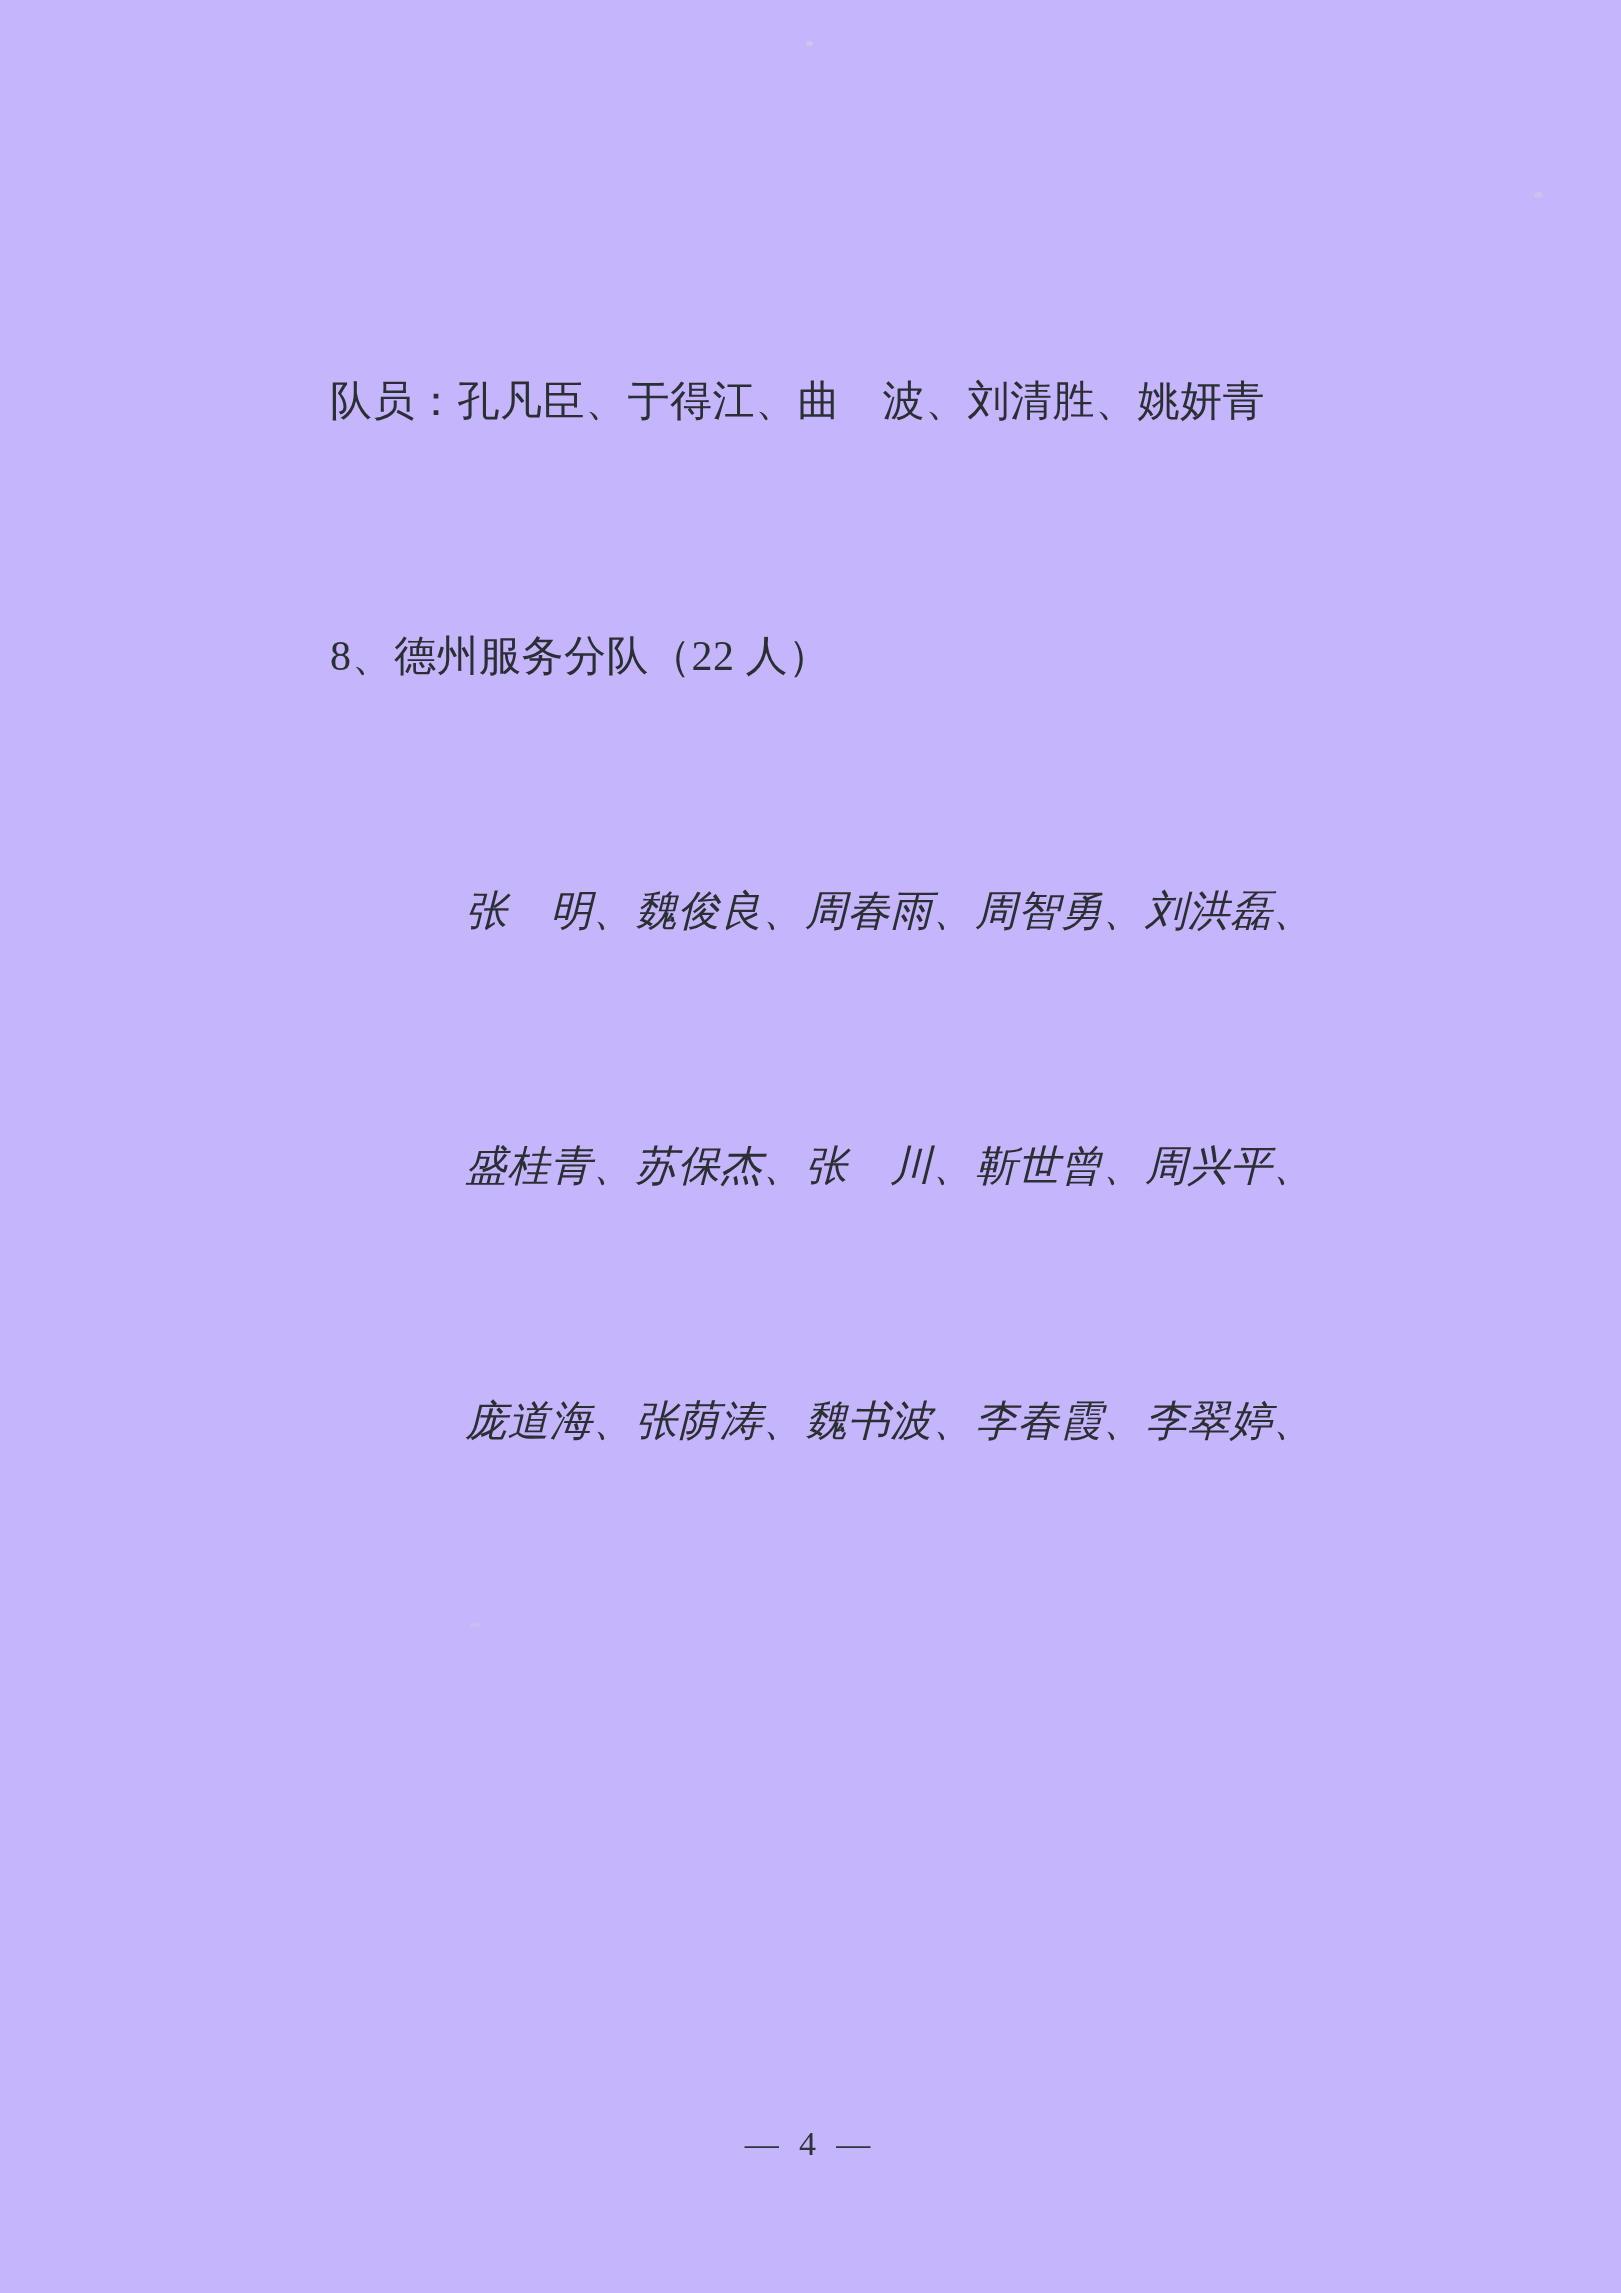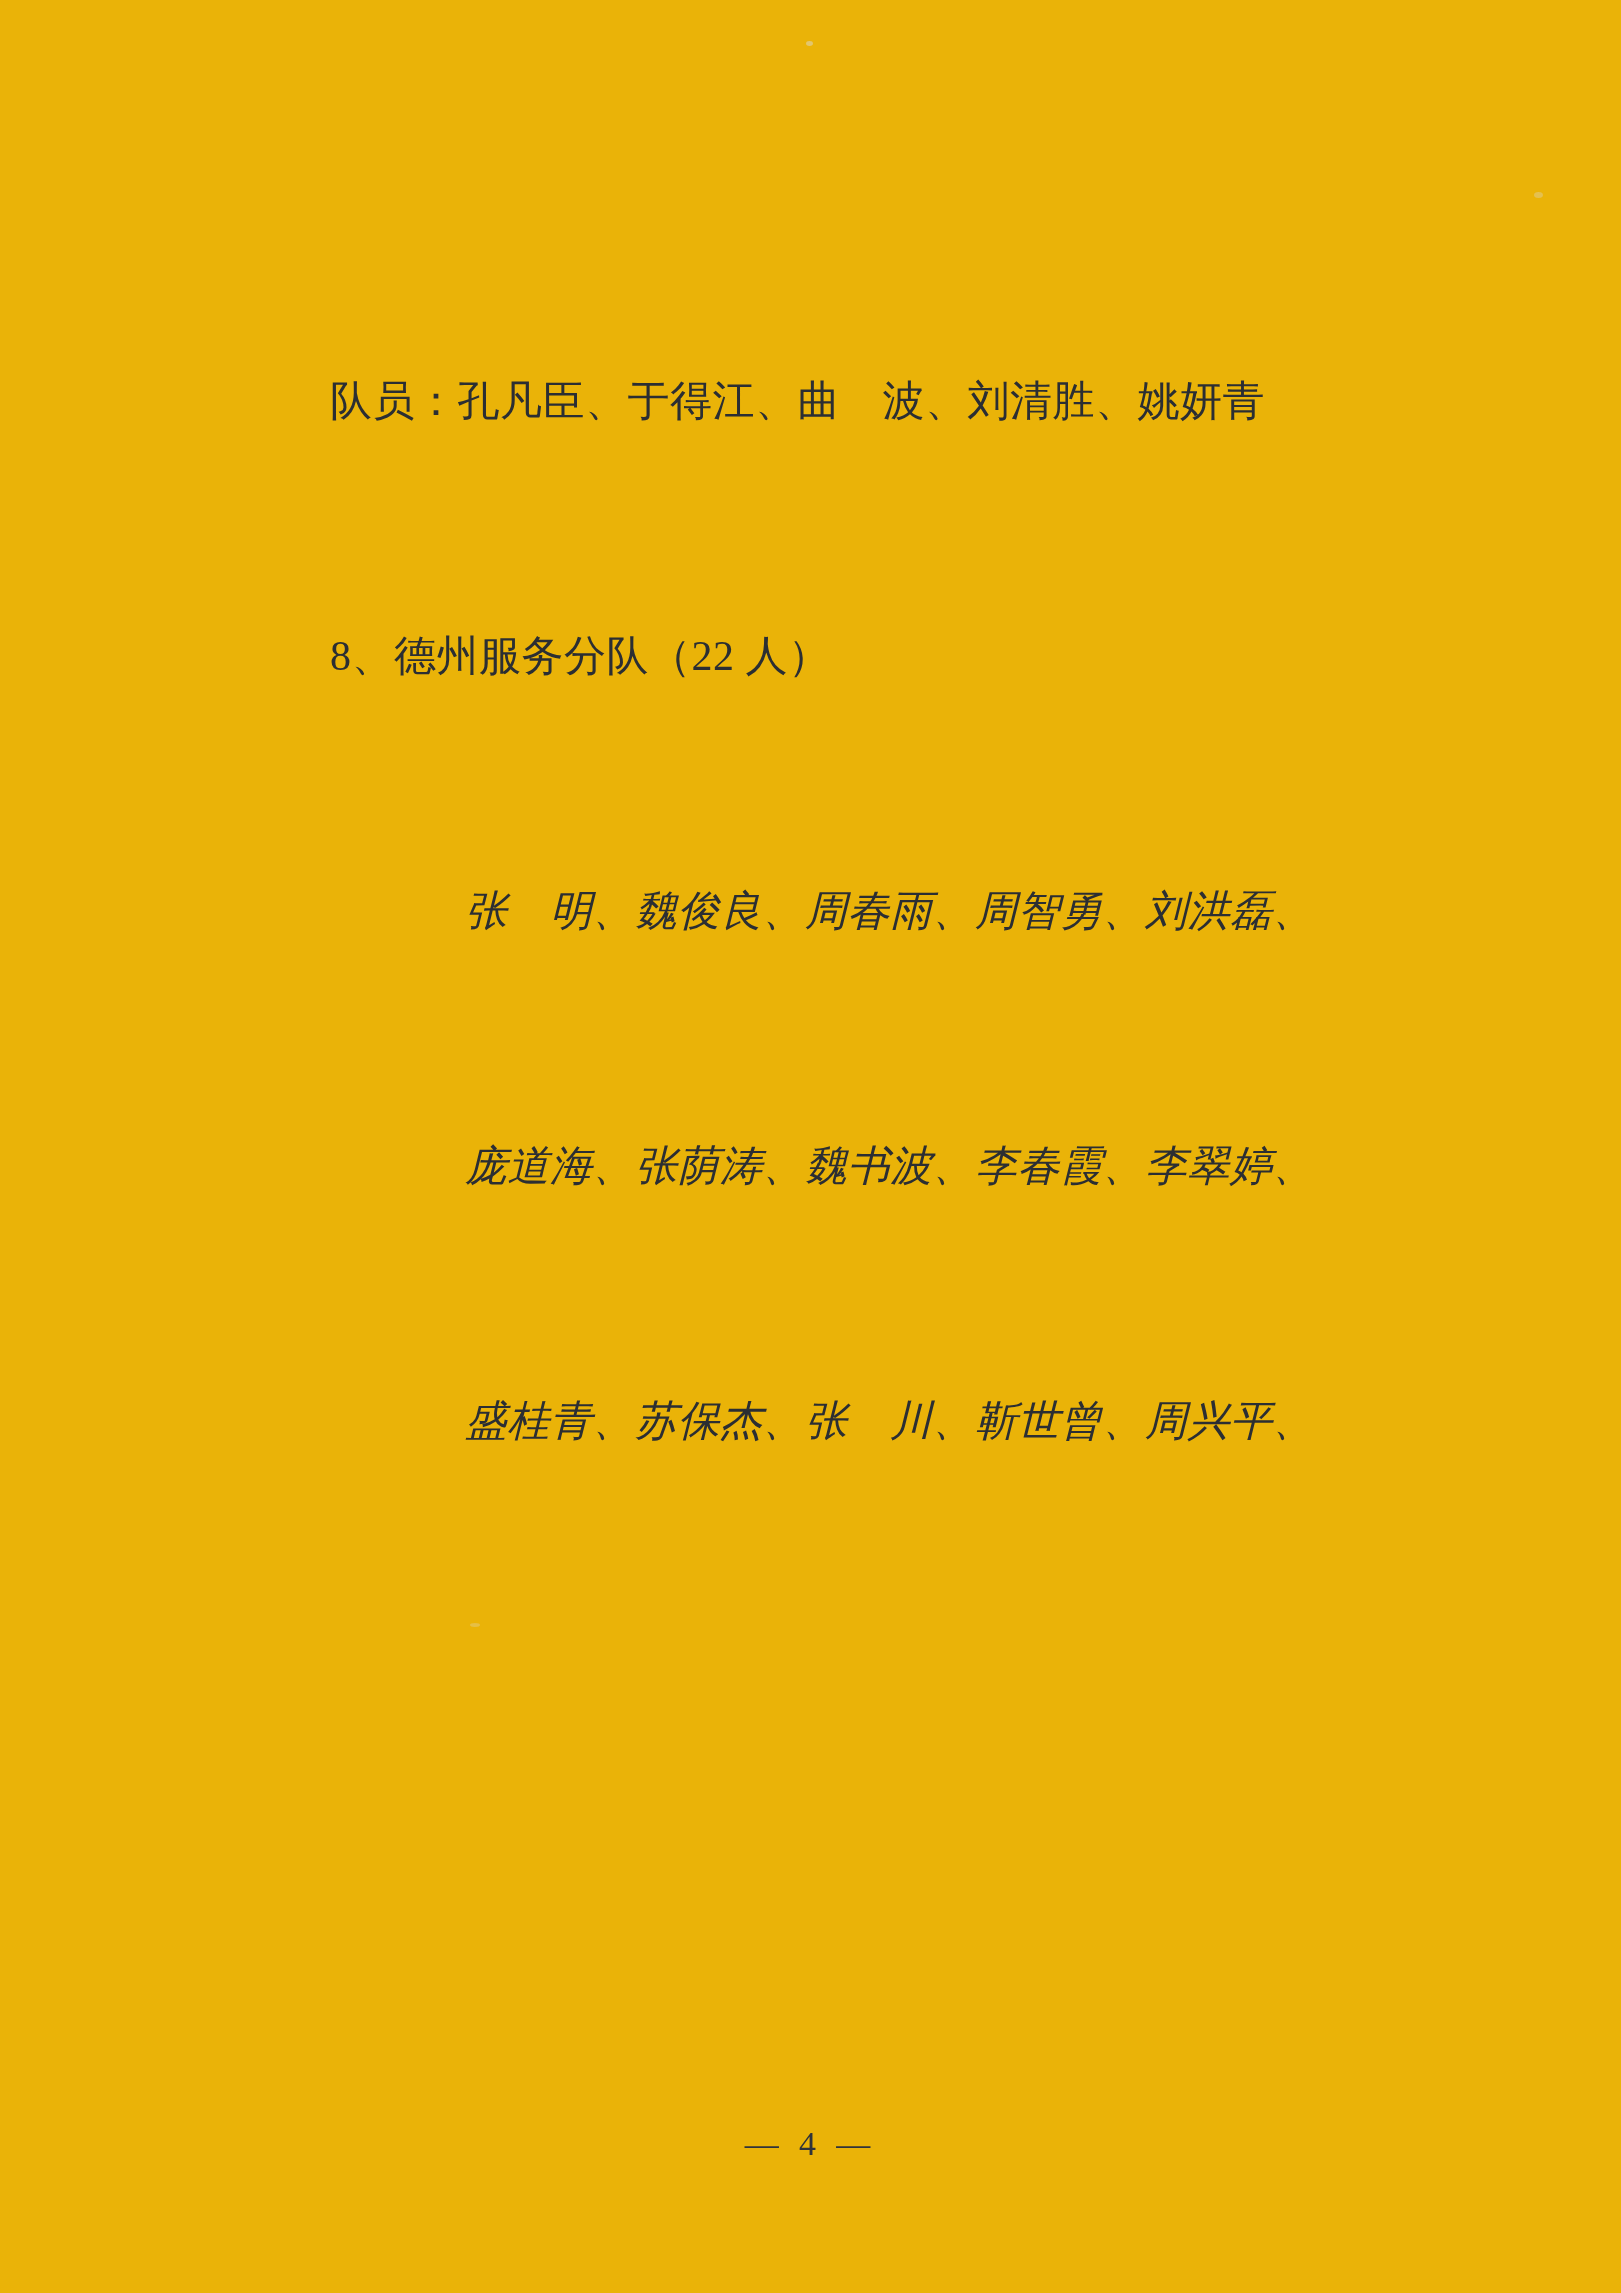--- a/index.html
+++ b/index.html
@@ -4,21 +4,21 @@
 <style>
   html, body {
     margin: 0;
     padding: 0;
     background: #ffffff;
   }
   .page {
     position: relative;
     width: 1621px;
     height: 2294px;
-    background: #eab308;
+    background: #c4b5fd;
     overflow: hidden;
     font-family: "Liberation Serif", "DejaVu Serif", serif;
     color: #2b2e33;
   }
   .content {
     position: absolute;
     left: 248px;
     top: 189px;
     width: 1157px;
     font-size: 42px;
@@ -55,22 +55,22 @@
 
 <div class="page">
   <div class="speck speck-1"></div>
   <div class="speck speck-2"></div>
   <div class="speck speck-3"></div>
 
   <main class="content">
     <div class="line ind-para">队员：孔凡臣、于得江、曲　波、刘清胜、姚妍青</div>
     <div class="line ind-para">8、德州服务分队（22 人）</div>
     <div class="line ind-hang">张　明、魏俊良、周春雨、周智勇、刘洪磊、</div>
+    <div class="line ind-hang">盛桂青、苏保杰、张　川、靳世曾、周兴平、</div>
     <div class="line ind-hang">庞道海、张荫涛、魏书波、李春霞、李翠婷、</div>
-    <div class="line ind-hang">盛桂青、苏保杰、张　川、靳世曾、周兴平、</div>
     
     
     
     
     
     
     
     
     
     

